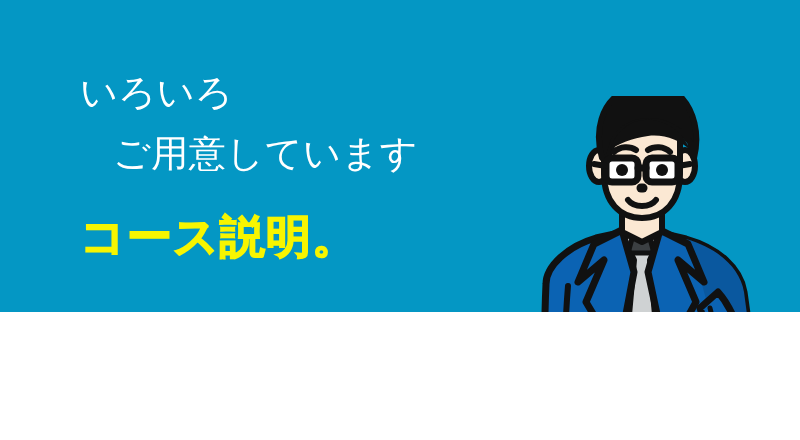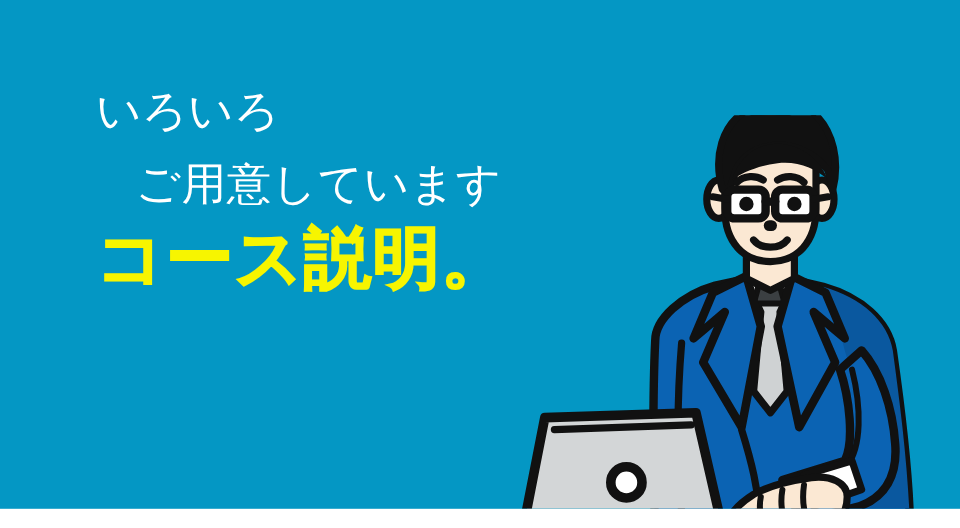--- a/index.html
+++ b/index.html
@@ -30,22 +30,23 @@
   .sub-line {
     color: #ffffff;
     font-size: 37px;
     line-height: 61px;
     font-weight: 500;
     letter-spacing: 0.5px;
     white-space: nowrap;
     text-rendering: geometricPrecision;
   }
   #headline {
+    margin-top: 22px;
     color: #f7f500;
-    font-size: 56px;
+    font-size: 45px;
     line-height: 62px;
     font-weight: 900;
     letter-spacing: 1px;
     white-space: nowrap;
     -webkit-text-stroke: 1.5px #f7f500;
   }
   #illustration {
     position: absolute;
     left: 418px;
     top: 96px;
@@ -54,21 +55,21 @@
   }
   #illustration svg {
     display: block;
     width: 100%;
     height: 100%;
   }
 </style>
 </head>
 <body>
 
-<div id="banner" style="background: rgb(4, 151, 196); width: 800px; height: 424px;">
+<div id="banner" style="background: rgb(4, 151, 196); width: 800px; height: 312px;">
 
   <div id="banner-bg" style="background: rgb(4, 151, 196);"></div>
 
   <div id="text-block">
     <div class="sub-line" style="color: rgb(255, 255, 255);">いろいろ</div>
     <div class="sub-line" style="color: rgb(255, 255, 255); margin-left: 33px;">ご用意しています</div>
     <div id="headline" style="color: rgb(247, 245, 0); -webkit-text-stroke: 1.5px rgb(247, 245, 0);">コース説明。</div>
   </div>
 
   <div id="illustration">

